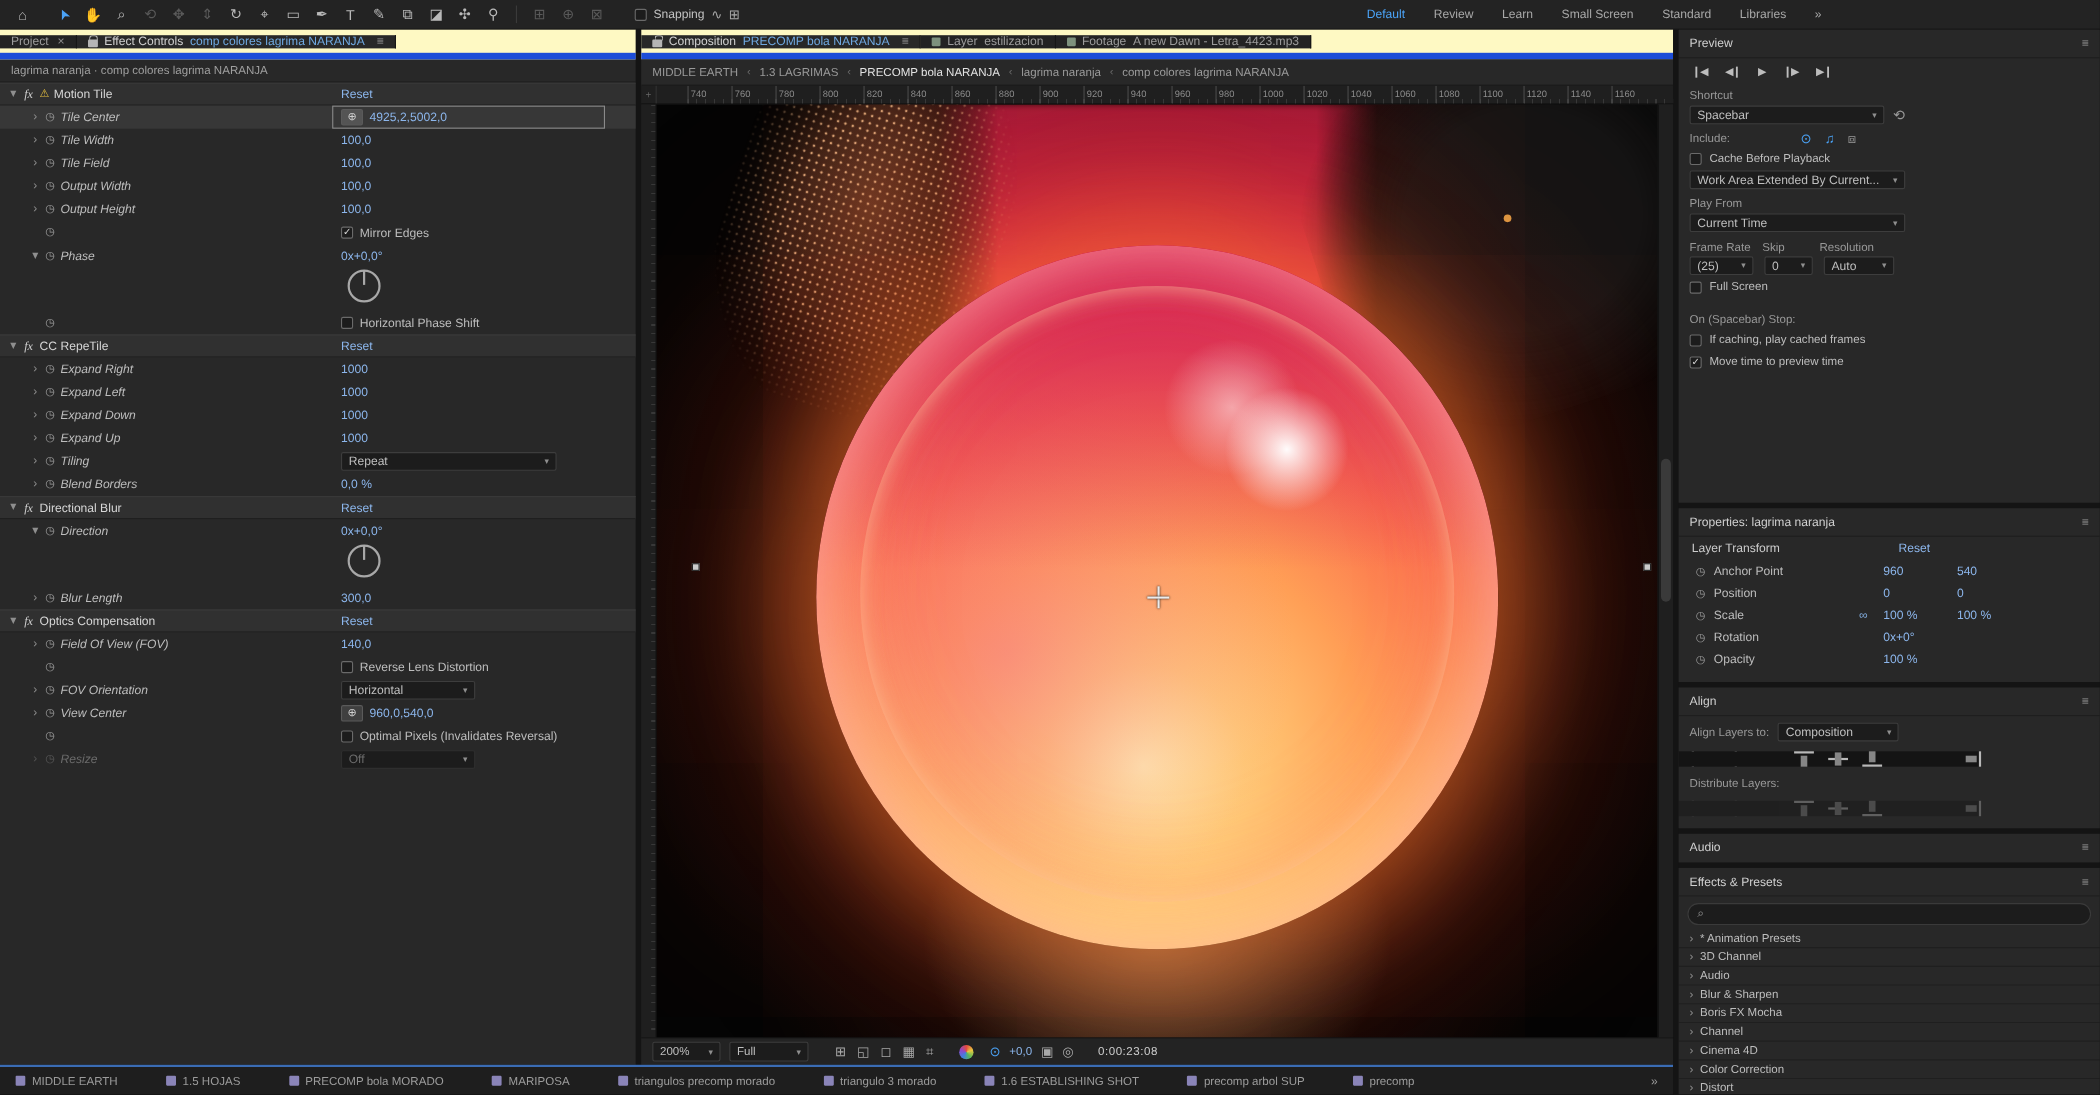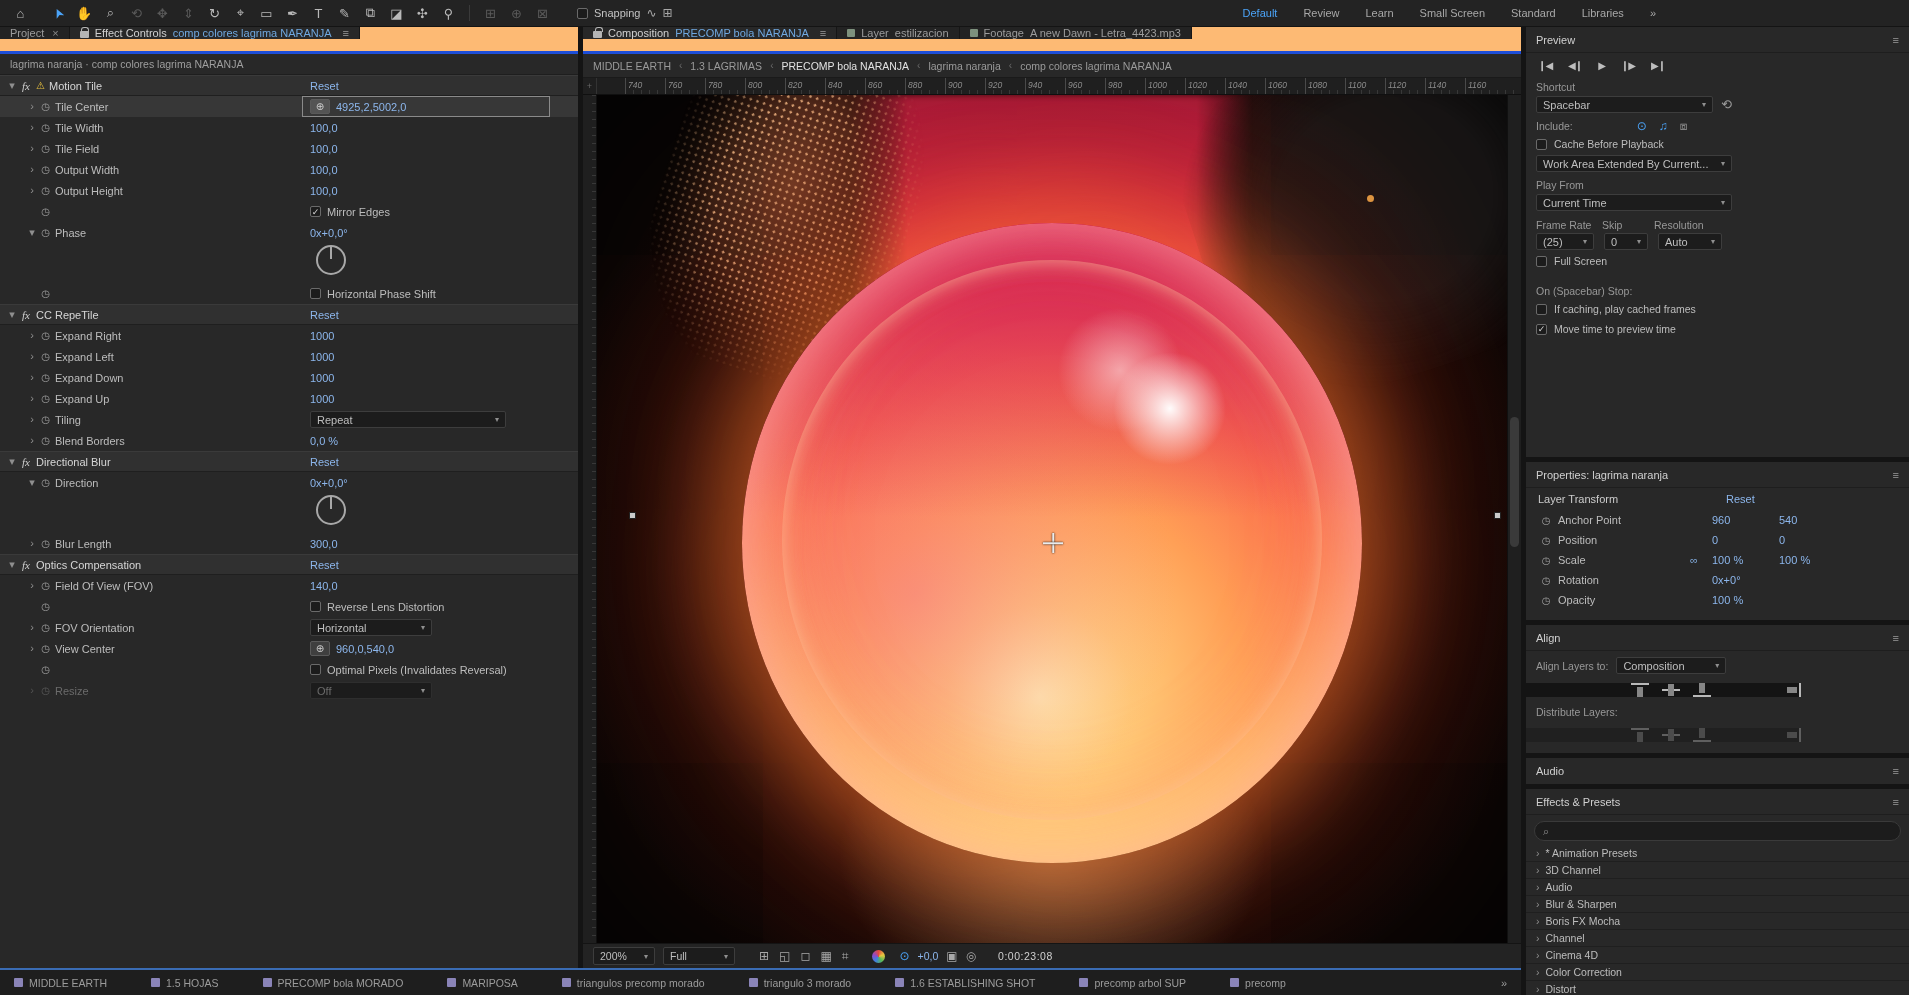--- a/index.html
+++ b/index.html
@@ -23,21 +23,21 @@
   .ws-item.active{color:#4ba3f7;}
   .ws-more{color:#a8a8a8;margin-left:26px;margin-right:245px;}
 
   
   .workrow{flex:1;display:flex;min-height:0;}
   .leftcenter{flex:1;display:flex;flex-direction:column;min-width:0;}
   .panels{flex:1;display:flex;min-height:0;}
   .gut{width:5px;background:#141414;flex:0 0 5px;}
 
   
-  .tabbar{height:27px;background:#fdba74;display:flex;align-items:flex-start;border-bottom:3px solid #1d4ed8;flex:0 0 27px;}
+  .tabbar{height:27px;background:#fef9c3;display:flex;align-items:center;border-bottom:6px solid #1d4ed8;flex:0 0 27px;}
   .tab{display:flex;align-items:center;gap:6px;padding:0 10px;background:#232323;color:#9c9c9c;border-right:1px solid #161616;white-space:nowrap;}
   .tab.active{background:#282828;color:#d0d0d0;}
   .blue{color:#6fa8e0;}
   .tab-x{color:#8a8a8a;margin-left:2px;}
   .tab-menu{color:#9a9a9a;margin-left:5px;}
   .tab-sq{width:8px;height:8px;background:#7d917d;border-radius:1px;}
   .lock{position:relative;width:9px;height:7px;background:#b5b5b5;border-radius:1px;margin-top:3px;}
   .lock::before{content:"";position:absolute;left:1.5px;top:-4px;width:6px;height:4px;border:1.5px solid #b5b5b5;border-bottom:none;border-radius:3px 3px 0 0;}
 
   
@@ -45,21 +45,21 @@
   .ec-sub{height:21px;display:flex;align-items:center;padding-left:10px;color:#9f9f9f;border-bottom:1px solid #1e1e1e;font-size:10.5px;flex:0 0 21px;}
   .ec-list{flex:1;overflow:hidden;}
   .ec-row{height:21px;display:flex;align-items:center;position:relative;}
   .ec-head{background:#303030;border-top:1px solid #3a3a3a;border-bottom:1px solid #1f1f1f;}
   .tw{width:12px;margin-left:26px;color:#8f8f8f;font-size:11px;text-align:center;line-height:1;flex:0 0 12px;}
   .tw.hd{margin-left:6px;}
   .sw{width:15px;color:#9a9a9a;font-size:10px;text-align:center;flex:0 0 15px;}
   .fxb{font-style:italic;font-family:"Liberation Serif",serif;color:#cfcfcf;width:16px;text-align:center;flex:0 0 16px;}
   .warn{color:#e3bd3f;font-size:10px;margin:0 2px;}
   .ec-name{color:#d6d6d6;margin-left:2px;}
-  .ec-lbl{color:#bdbdbd;margin-left:2px;}
+  .ec-lbl{color:#bdbdbd;margin-left:2px;font-style:italic;}
   .ec-val{position:absolute;left:310px;display:flex;align-items:center;gap:6px;}
   .ec-reset{position:absolute;left:310px;}
   .blueval{color:#8cb6ec;}
   .reset-link{color:#8cb6ec;}
   .ptbtn{width:20px;height:15px;background:#3f3f3f;border:1px solid #5a5a5a;border-radius:2px;color:#cfcfcf;font-size:10px;display:flex;align-items:center;justify-content:center;}
   .cb{width:11px;height:11px;background:#1c1c1c;border:1px solid #6a6a6a;border-radius:2px;display:flex;align-items:center;justify-content:center;font-size:9px;color:#d8d8d8;flex:0 0 11px;}
   .cb-lbl{color:#bdbdbd;}
   .dd{height:17px;background:#1c1c1c;border:1px solid #3d3d3d;border-radius:2px;display:flex;align-items:center;padding:0 6px;color:#bfbfbf;gap:4px;}
   .ddv{white-space:nowrap;overflow:hidden;text-overflow:ellipsis;flex:1;}
   .chev{margin-left:auto;color:#8f8f8f;font-size:8px;}
@@ -78,21 +78,21 @@
   
   .center{flex:1;display:flex;flex-direction:column;min-width:0;background:#232323;}
   .crumbbar{height:24px;background:#282828;border-bottom:1px solid #1a1a1a;display:flex;align-items:center;padding-left:10px;gap:8px;font-size:10.5px;flex:0 0 24px;}
   .crumb{color:#9a9a9a;}
   .crumb.current{color:#e2e2e2;}
   .crumb-sep{color:#6a6a6a;font-size:10px;}
   .rulerbar{height:17px;background:#1f1f1f;border-bottom:1px solid #101010;display:flex;flex:0 0 17px;}
   .ruler-corner{width:14px;flex:0 0 14px;border-right:1px solid #333;color:#666;font-size:9px;display:flex;align-items:center;justify-content:center;}
   .ruler-ticks{flex:1;display:flex;overflow:hidden;position:relative;
     background-image:repeating-linear-gradient(to right,#383838 0 1px,transparent 1px 8px);
-    background-size:100% 4px;background-position:28px 100%;background-repeat:no-repeat;font-style:italic;}
+    background-size:100% 4px;background-position:28px 100%;background-repeat:no-repeat;}
   .rtick{flex:0 0 40px;position:relative;color:#8c8c8c;font-size:8.5px;}
   .rtick:first-child{margin-left:28px;}
   .rtick::before{content:"";position:absolute;left:0;top:0;bottom:0;width:1px;background:#4a4a4a;}
   .rlabel{position:absolute;left:3px;top:2px;}
   .viewrow{flex:1;display:flex;min-height:0;}
   .vruler{width:14px;flex:0 0 14px;background:#1f1f1f;border-right:1px solid #101010;
     background-image:repeating-linear-gradient(to bottom,#383838 0 1px,transparent 1px 8px);
     background-size:4px 100%;background-position:100% 0;background-repeat:no-repeat;}
   .canvas{flex:1;position:relative;overflow:hidden;background:#040404;}
   .vscroll{width:14px;flex:0 0 14px;background:#1f1f1f;border-left:1px solid #101010;position:relative;}

